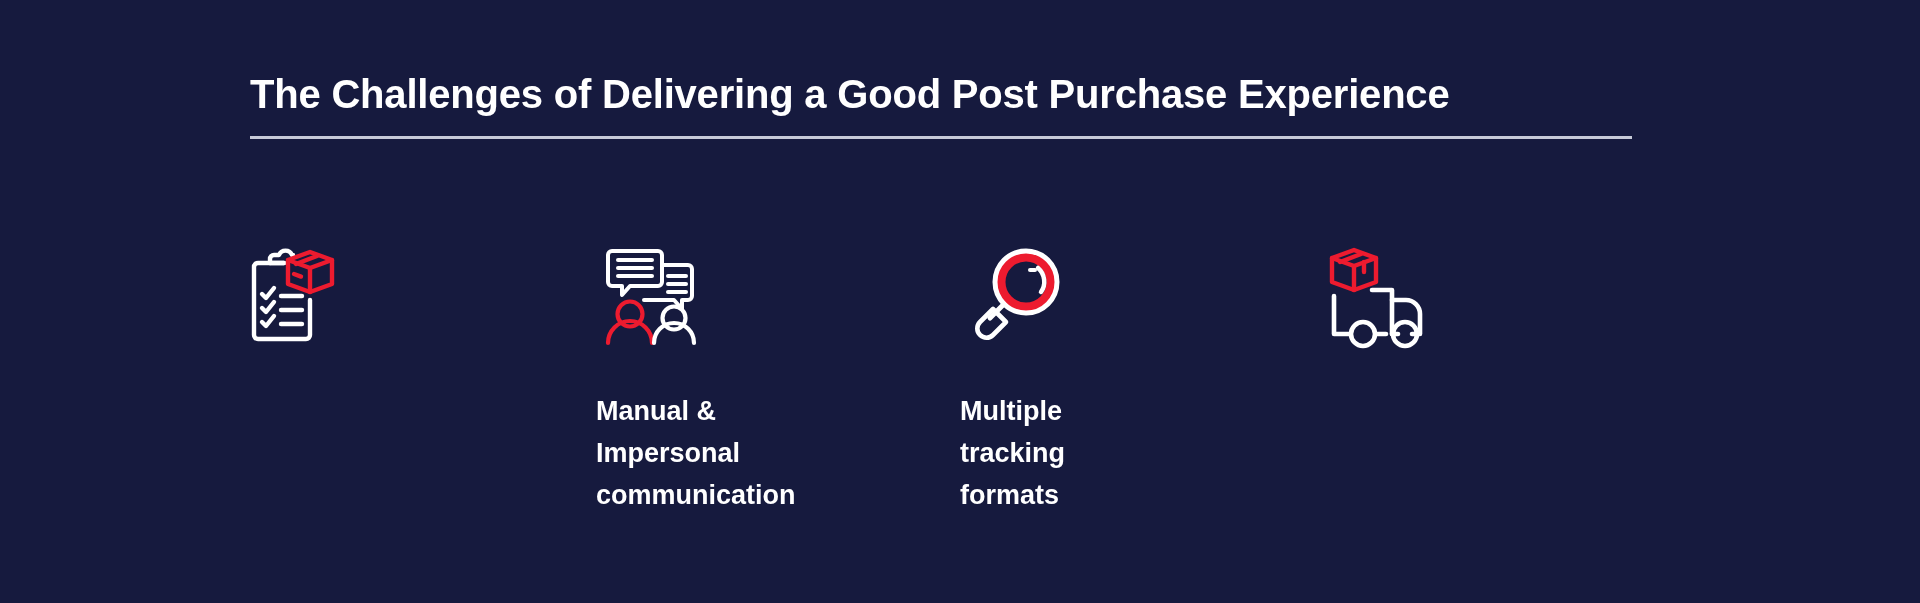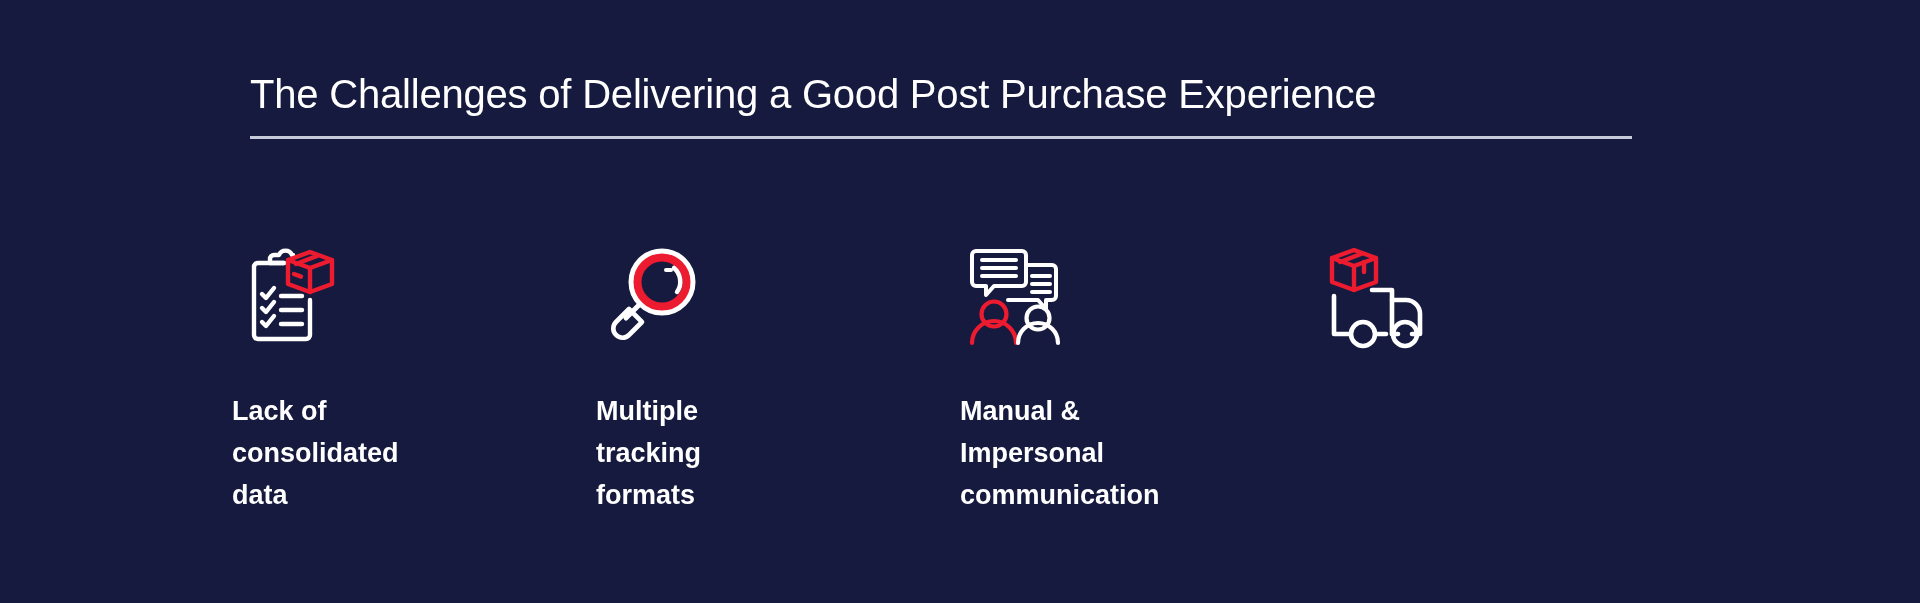--- a/index.html
+++ b/index.html
@@ -26,21 +26,21 @@
   
   .heading-block {
     position: absolute;
     left: 250px;
     top: 72px;
     width: 1390px;
   }
 
   .heading-title {
     font-size: 40px;
-    font-weight: 400;
+    font-weight: 700;
     letter-spacing: -0.2px;
     line-height: 1.12;
     color: #ffffff;
     white-space: nowrap;
   }
 
   .heading-rule {
     margin-top: 19px;
     width: 1382px;
     height: 3px;
@@ -113,39 +113,20 @@
           </g>
           <g stroke="#ed1b2f" stroke-width="4.4" stroke-linecap="round" stroke-linejoin="round" fill="none">
             <path d="M78 14 L100 22 V46 L78 54 L56 46 V22 Z"></path>
             <path d="M56 22 L78 30 L100 22"></path>
             <path d="M78 30 V54"></path>
             <path d="M64 26 L85 18"></path>
             <path d="M62 36 l7 2.6"></path>
           </g>
         </svg>
       </div>
-      <div class="col-caption">Lack of
-consolidated
-data</div>
-    </div>
-
-    <div class="col col-3">
-      <div class="icon-slot">
-        <svg width="112" height="112" viewBox="0 0 112 112" fill="none">
-          <circle cx="66" cy="44" r="25" stroke="#ed1b2f" stroke-width="9"></circle>
-          <circle cx="66" cy="44" r="31" stroke="#ffffff" stroke-width="5"></circle>
-          <path d="M78 30 a18 18 0 0 1 3 24" stroke="#ffffff" stroke-width="4.5" stroke-linecap="round" fill="none"></path>
-          <path d="M70 32 h5" stroke="#ffffff" stroke-width="4" stroke-linecap="round"></path>
-          <path d="M44 66 L30 80" stroke="#ffffff" stroke-width="5" stroke-linecap="round"></path>
-          <path d="M33 71 L20 84 a9 9 0 0 0 13 13 L46 84 Z" stroke="#ffffff" stroke-width="4.6" stroke-linejoin="round" fill="none"></path>
-        </svg>
-      </div>
-      <div class="col-caption">Multiple
-tracking
-formats</div>
     </div>
 
     <div class="col col-2">
       <div class="icon-slot">
         <svg width="112" height="112" viewBox="0 0 112 112" fill="none">
           <g stroke="#ffffff" stroke-width="4" stroke-linecap="round" stroke-linejoin="round">
             <path d="M16 13 H62 a4 4 0 0 1 4 4 V44 a4 4 0 0 1 -4 4 H34 l-8 9 v-9 H16 a4 4 0 0 1 -4 -4 V17 a4 4 0 0 1 4 -4 Z"></path>
             <path d="M22 22 H56"></path>
             <path d="M22 30 H56"></path>
             <path d="M22 38 H56"></path>
@@ -162,20 +143,36 @@
             <circle cx="78" cy="80" r="11.5"></circle>
             <path d="M58 105 a20 20 0 0 1 40 0"></path>
           </g>
         </svg>
       </div>
       <div class="col-caption">Manual &amp;
 Impersonal
 communication</div>
     </div>
 
+    <div class="col col-3">
+      <div class="icon-slot">
+        <svg width="112" height="112" viewBox="0 0 112 112" fill="none">
+          <circle cx="66" cy="44" r="25" stroke="#ed1b2f" stroke-width="9"></circle>
+          <circle cx="66" cy="44" r="31" stroke="#ffffff" stroke-width="5"></circle>
+          <path d="M78 30 a18 18 0 0 1 3 24" stroke="#ffffff" stroke-width="4.5" stroke-linecap="round" fill="none"></path>
+          <path d="M70 32 h5" stroke="#ffffff" stroke-width="4" stroke-linecap="round"></path>
+          <path d="M44 66 L30 80" stroke="#ffffff" stroke-width="5" stroke-linecap="round"></path>
+          <path d="M33 71 L20 84 a9 9 0 0 0 13 13 L46 84 Z" stroke="#ffffff" stroke-width="4.6" stroke-linejoin="round" fill="none"></path>
+        </svg>
+      </div>
+      <div class="col-caption">Multiple
+tracking
+formats</div>
+    </div>
+
     <div class="col col-4">
       <div class="icon-slot">
         <svg width="118" height="112" viewBox="0 0 118 112" fill="none">
           <g stroke="#ed1b2f" stroke-width="4.4" stroke-linecap="round" stroke-linejoin="round" fill="none">
             <path d="M30 12 L52 20 V44 L30 52 L8 44 V20 Z"></path>
             <path d="M8 20 L30 28 L52 20"></path>
             <path d="M30 28 V52"></path>
             <path d="M16 24 L37 16"></path>
             <path d="M40 24 v10"></path>
           </g>

